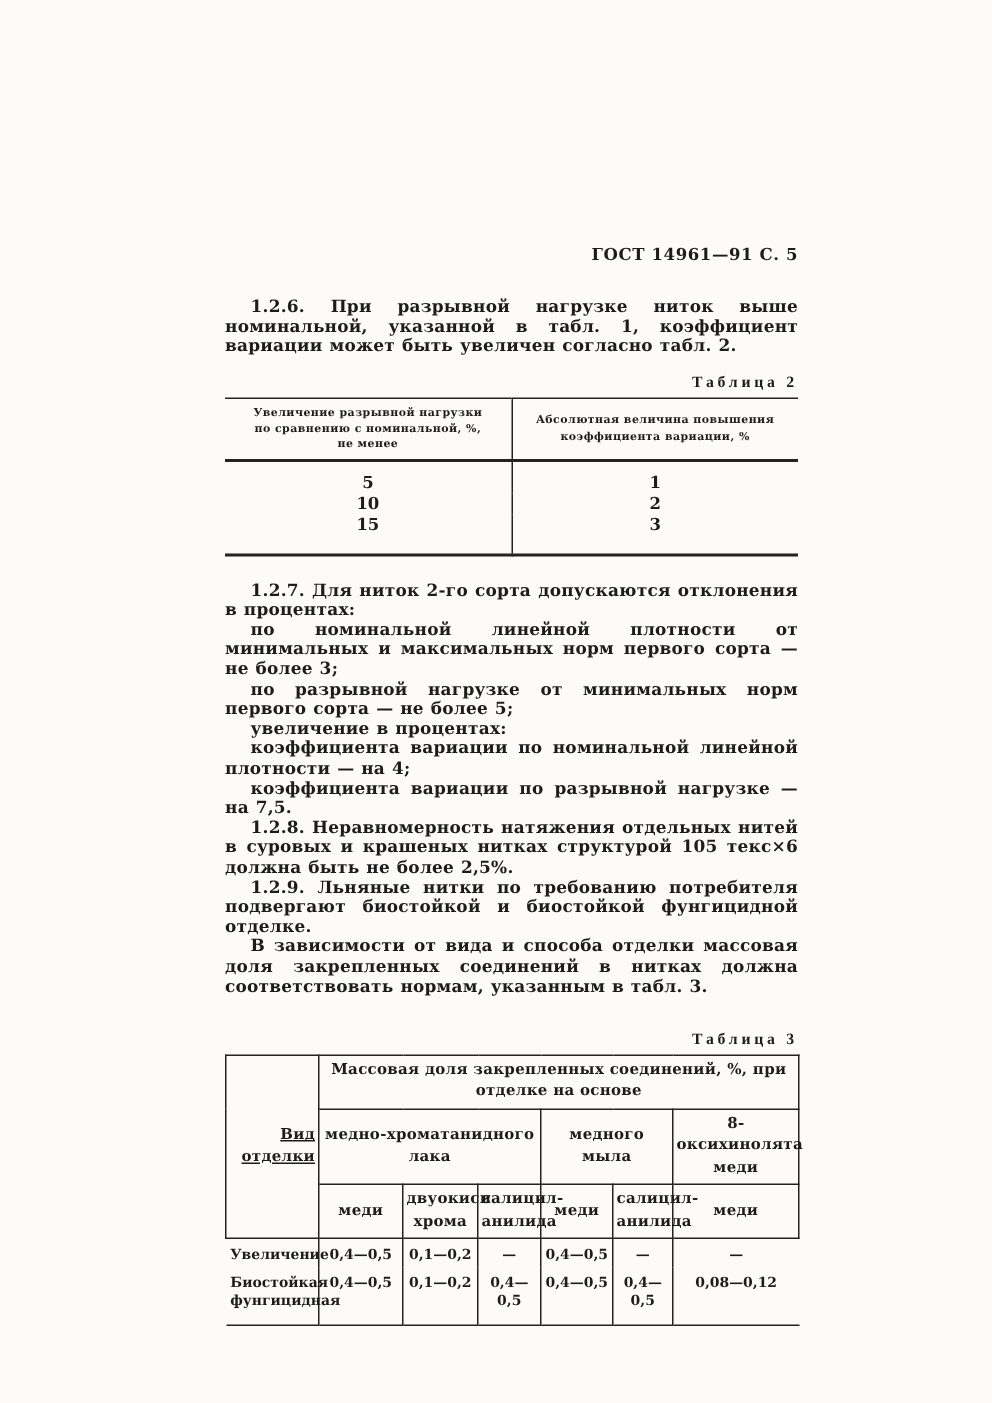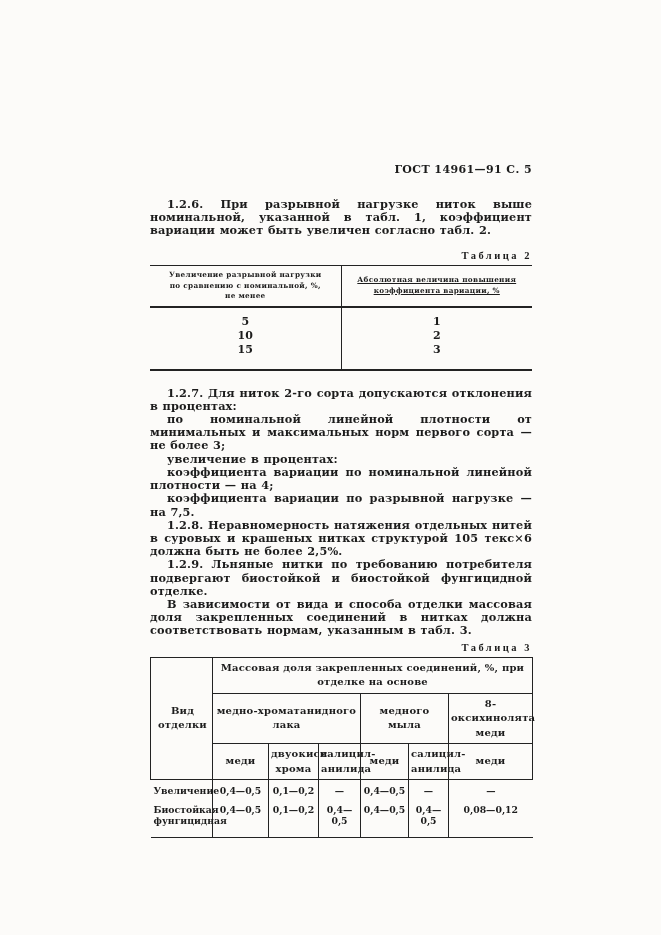--- a/index.html
+++ b/index.html
@@ -58,21 +58,21 @@
   .t2 th {
     font-size: 7.3px;
     font-weight: bold;
     text-align: center;
     vertical-align: middle;
     line-height: 1.5;
     padding: 4px 14px;
     border-bottom: 2px solid #232323;
     letter-spacing: 0.3px;
   }
-  .t2 th + th { border-left: 1px solid #232323; text-decoration: underline; }
+  .t2 th + th { border-left: 1px solid #232323; }
   .t2 td {
     font-size: 11px;
     font-weight: bold;
     text-align: center;
     line-height: 1.25;
     padding: 0;
   }
   .t2 td + td { border-left: 1px solid #232323; }
   .t2 tbody tr:first-child td { padding-top: 7px; }
   .t2 tbody tr:last-child td { padding-bottom: 12px; }
@@ -83,23 +83,24 @@
     font-size: 10px;
     font-weight: bold;
     text-align: center;
     vertical-align: middle;
     line-height: 1.45;
     padding: 3px 2px;
     border: 1px solid #232323;
     letter-spacing: 0.2px;
   }
   .t3 th.vid {
-    text-align: center;
+    text-align: right;
     padding-left: 4px;
     vertical-align: middle;
+    text-decoration: underline;
   }
   .t3 td {
     font-size: 9.3px;
     font-weight: bold;
     text-align: center;
     vertical-align: top;
     padding: 5px 1px 2px 1px;
     line-height: 1.25;
   }
   .t3 td + td { border-left: 1px solid #232323; }
@@ -149,29 +150,30 @@
         <tr>
           <td>15</td>
           <td>3</td>
         </tr>
       </tbody>
     </table>
 
     <div class="mid-block">
       <p class="body">1.2.7. Для ниток 2-го сорта допускаются отклонения в процентах:</p>
       <p class="body">по номинальной линейной плотности от минимальных и максимальных норм первого сорта — не более 3;</p>
+      <p class="body">по разрывной нагрузке от минимальных норм первого сорта — не более 5;</p>
       <p class="body">увеличение в процентах:</p>
       <p class="body">коэффициента вариации по номинальной линейной плотности — на 4;</p>
       <p class="body">коэффициента вариации по разрывной нагрузке — на 7,5.</p>
       <p class="body">1.2.8. Неравномерность натяжения отдельных нитей в суровых и крашеных нитках структурой 105 текс×6 должна быть не более 2,5%.</p>
       <p class="body">1.2.9. Льняные нитки по требованию потребителя подвергают биостойкой и биостойкой фунгицидной отделке.</p>
       <p class="body">В зависимости от вида и способа отделки массовая доля закрепленных соединений в нитках должна соответствовать нормам, указанным в табл. 3.</p>
     </div>
 
-    <div class="caption" style="margin-top:4px;">Таблица 3</div>
+    <div class="caption" style="margin-top:24px;">Таблица 3</div>
 
     <table class="t3">
       <colgroup>
         <col class="c-vid">
           <col class="c1">
           <col class="c2">
           <col class="c3">
           <col class="c4">
           <col class="c5">
           <col class="c6">

